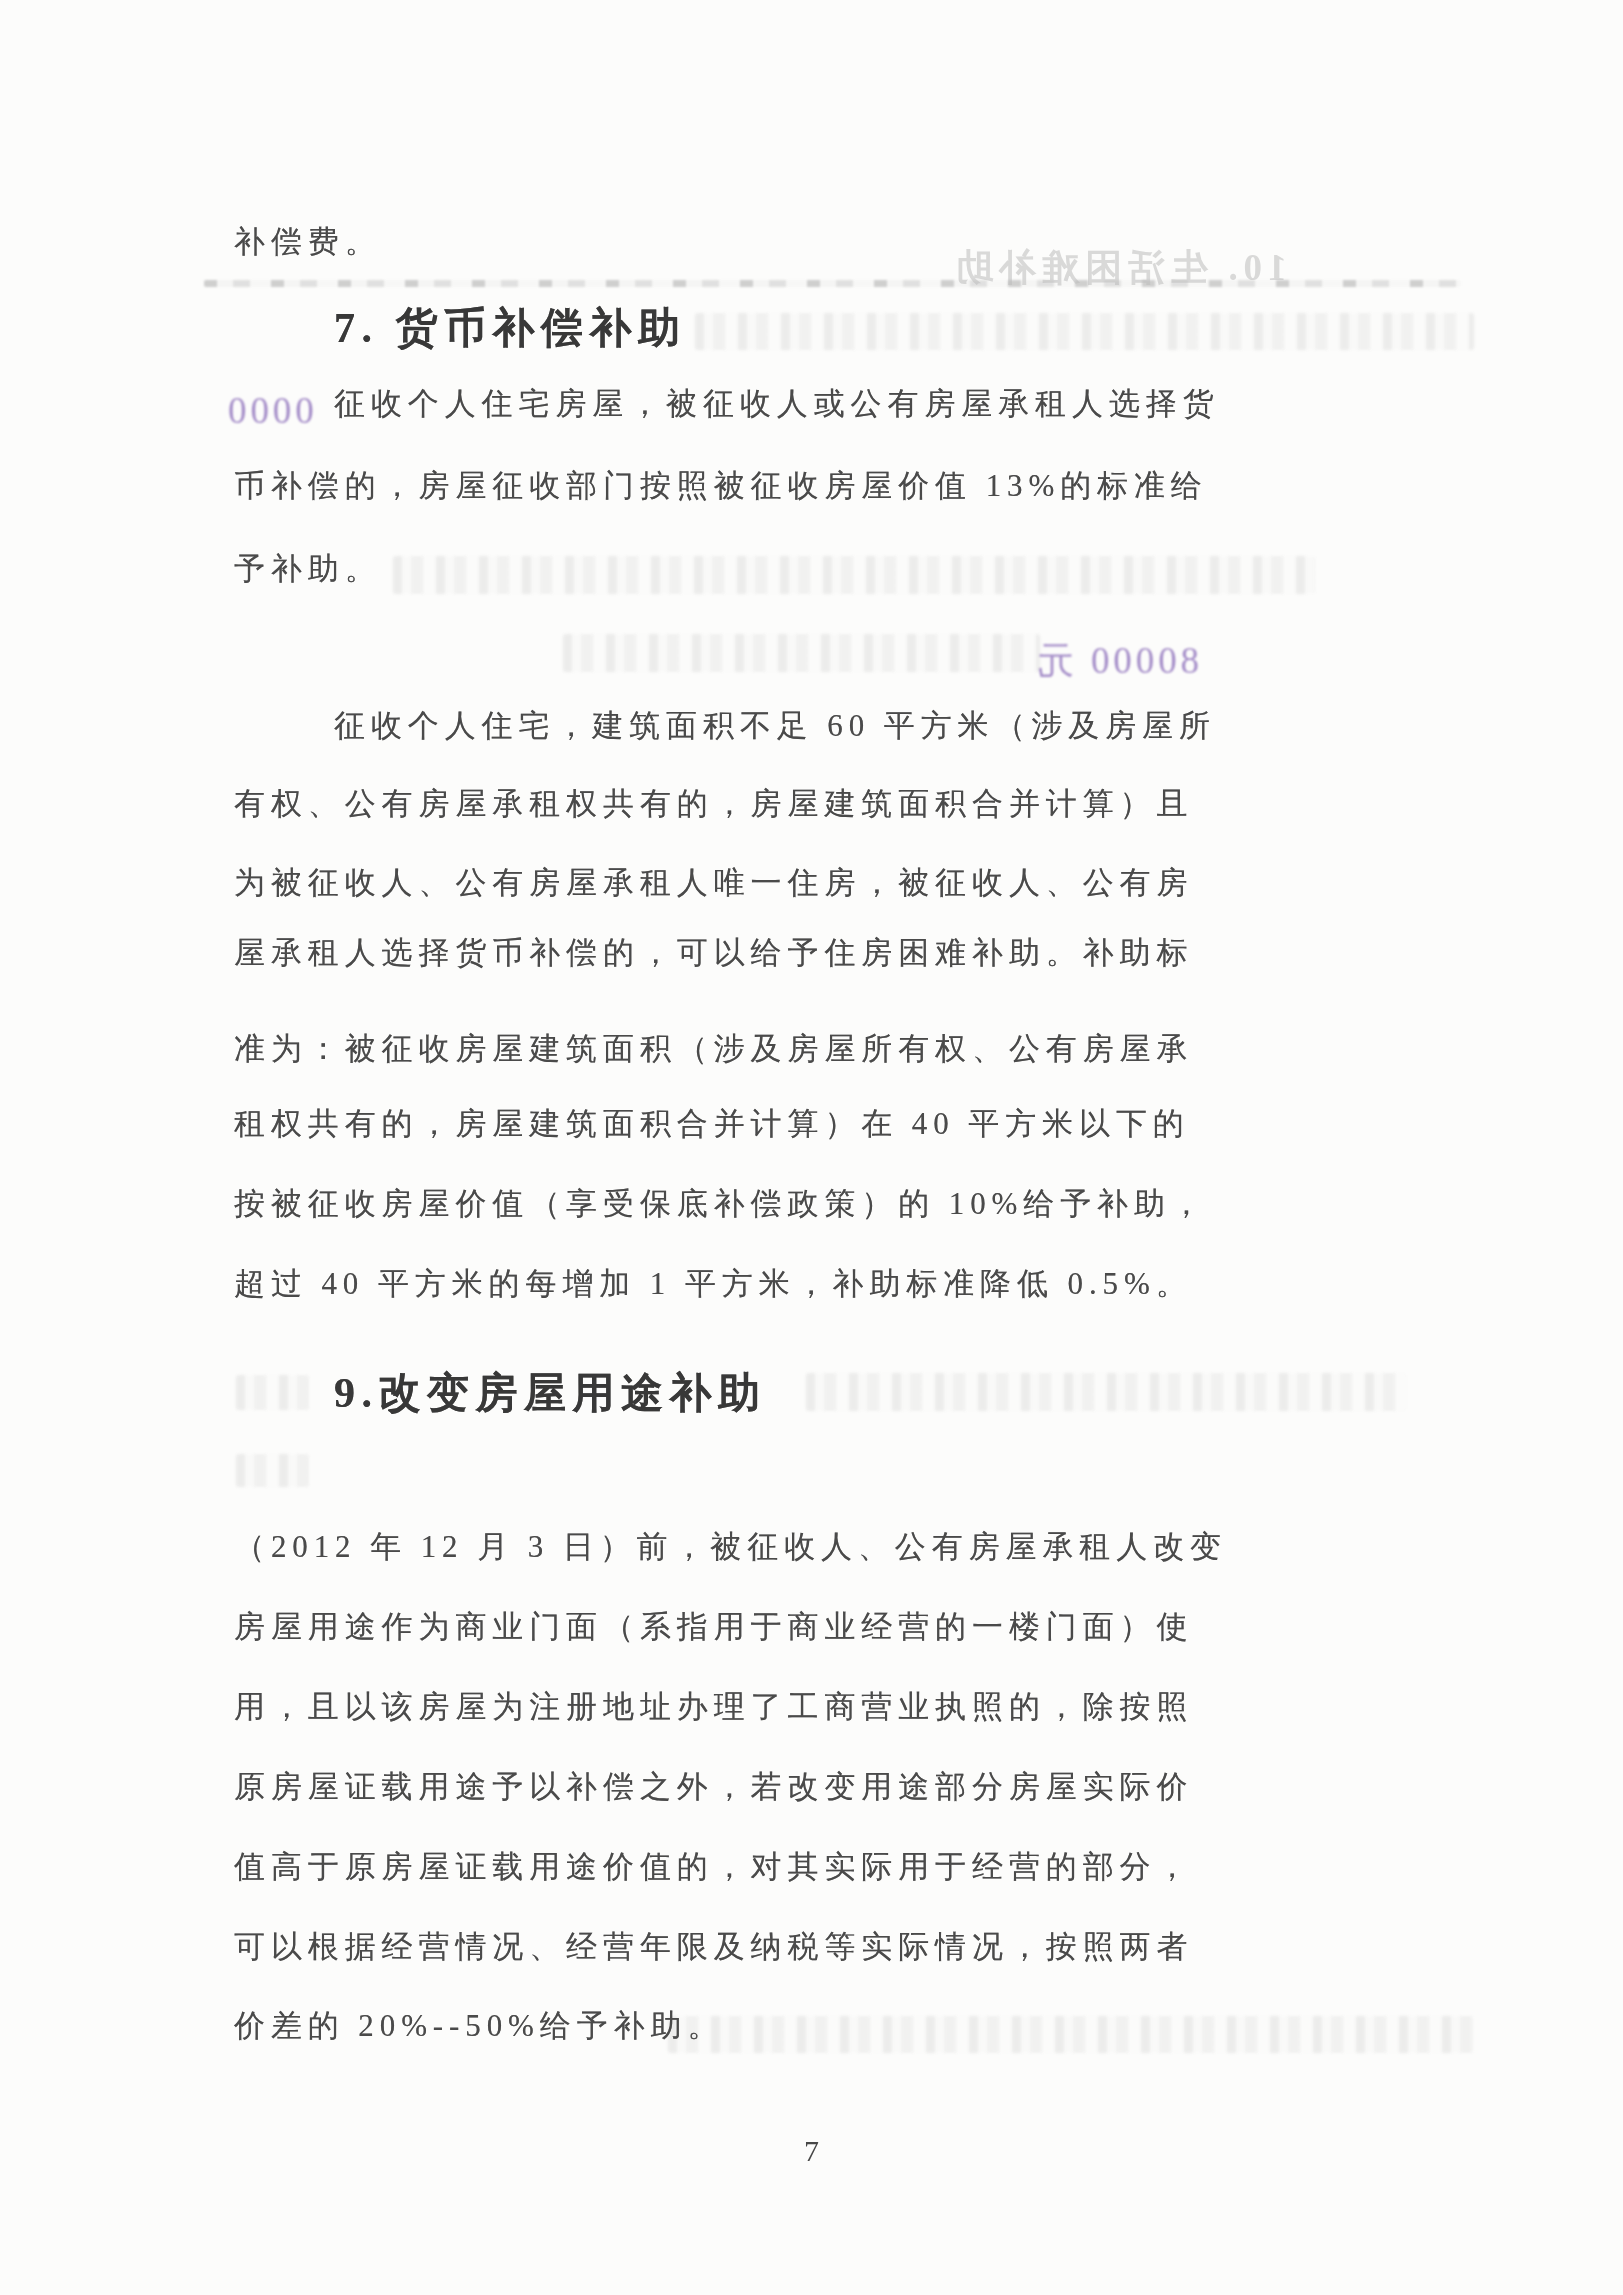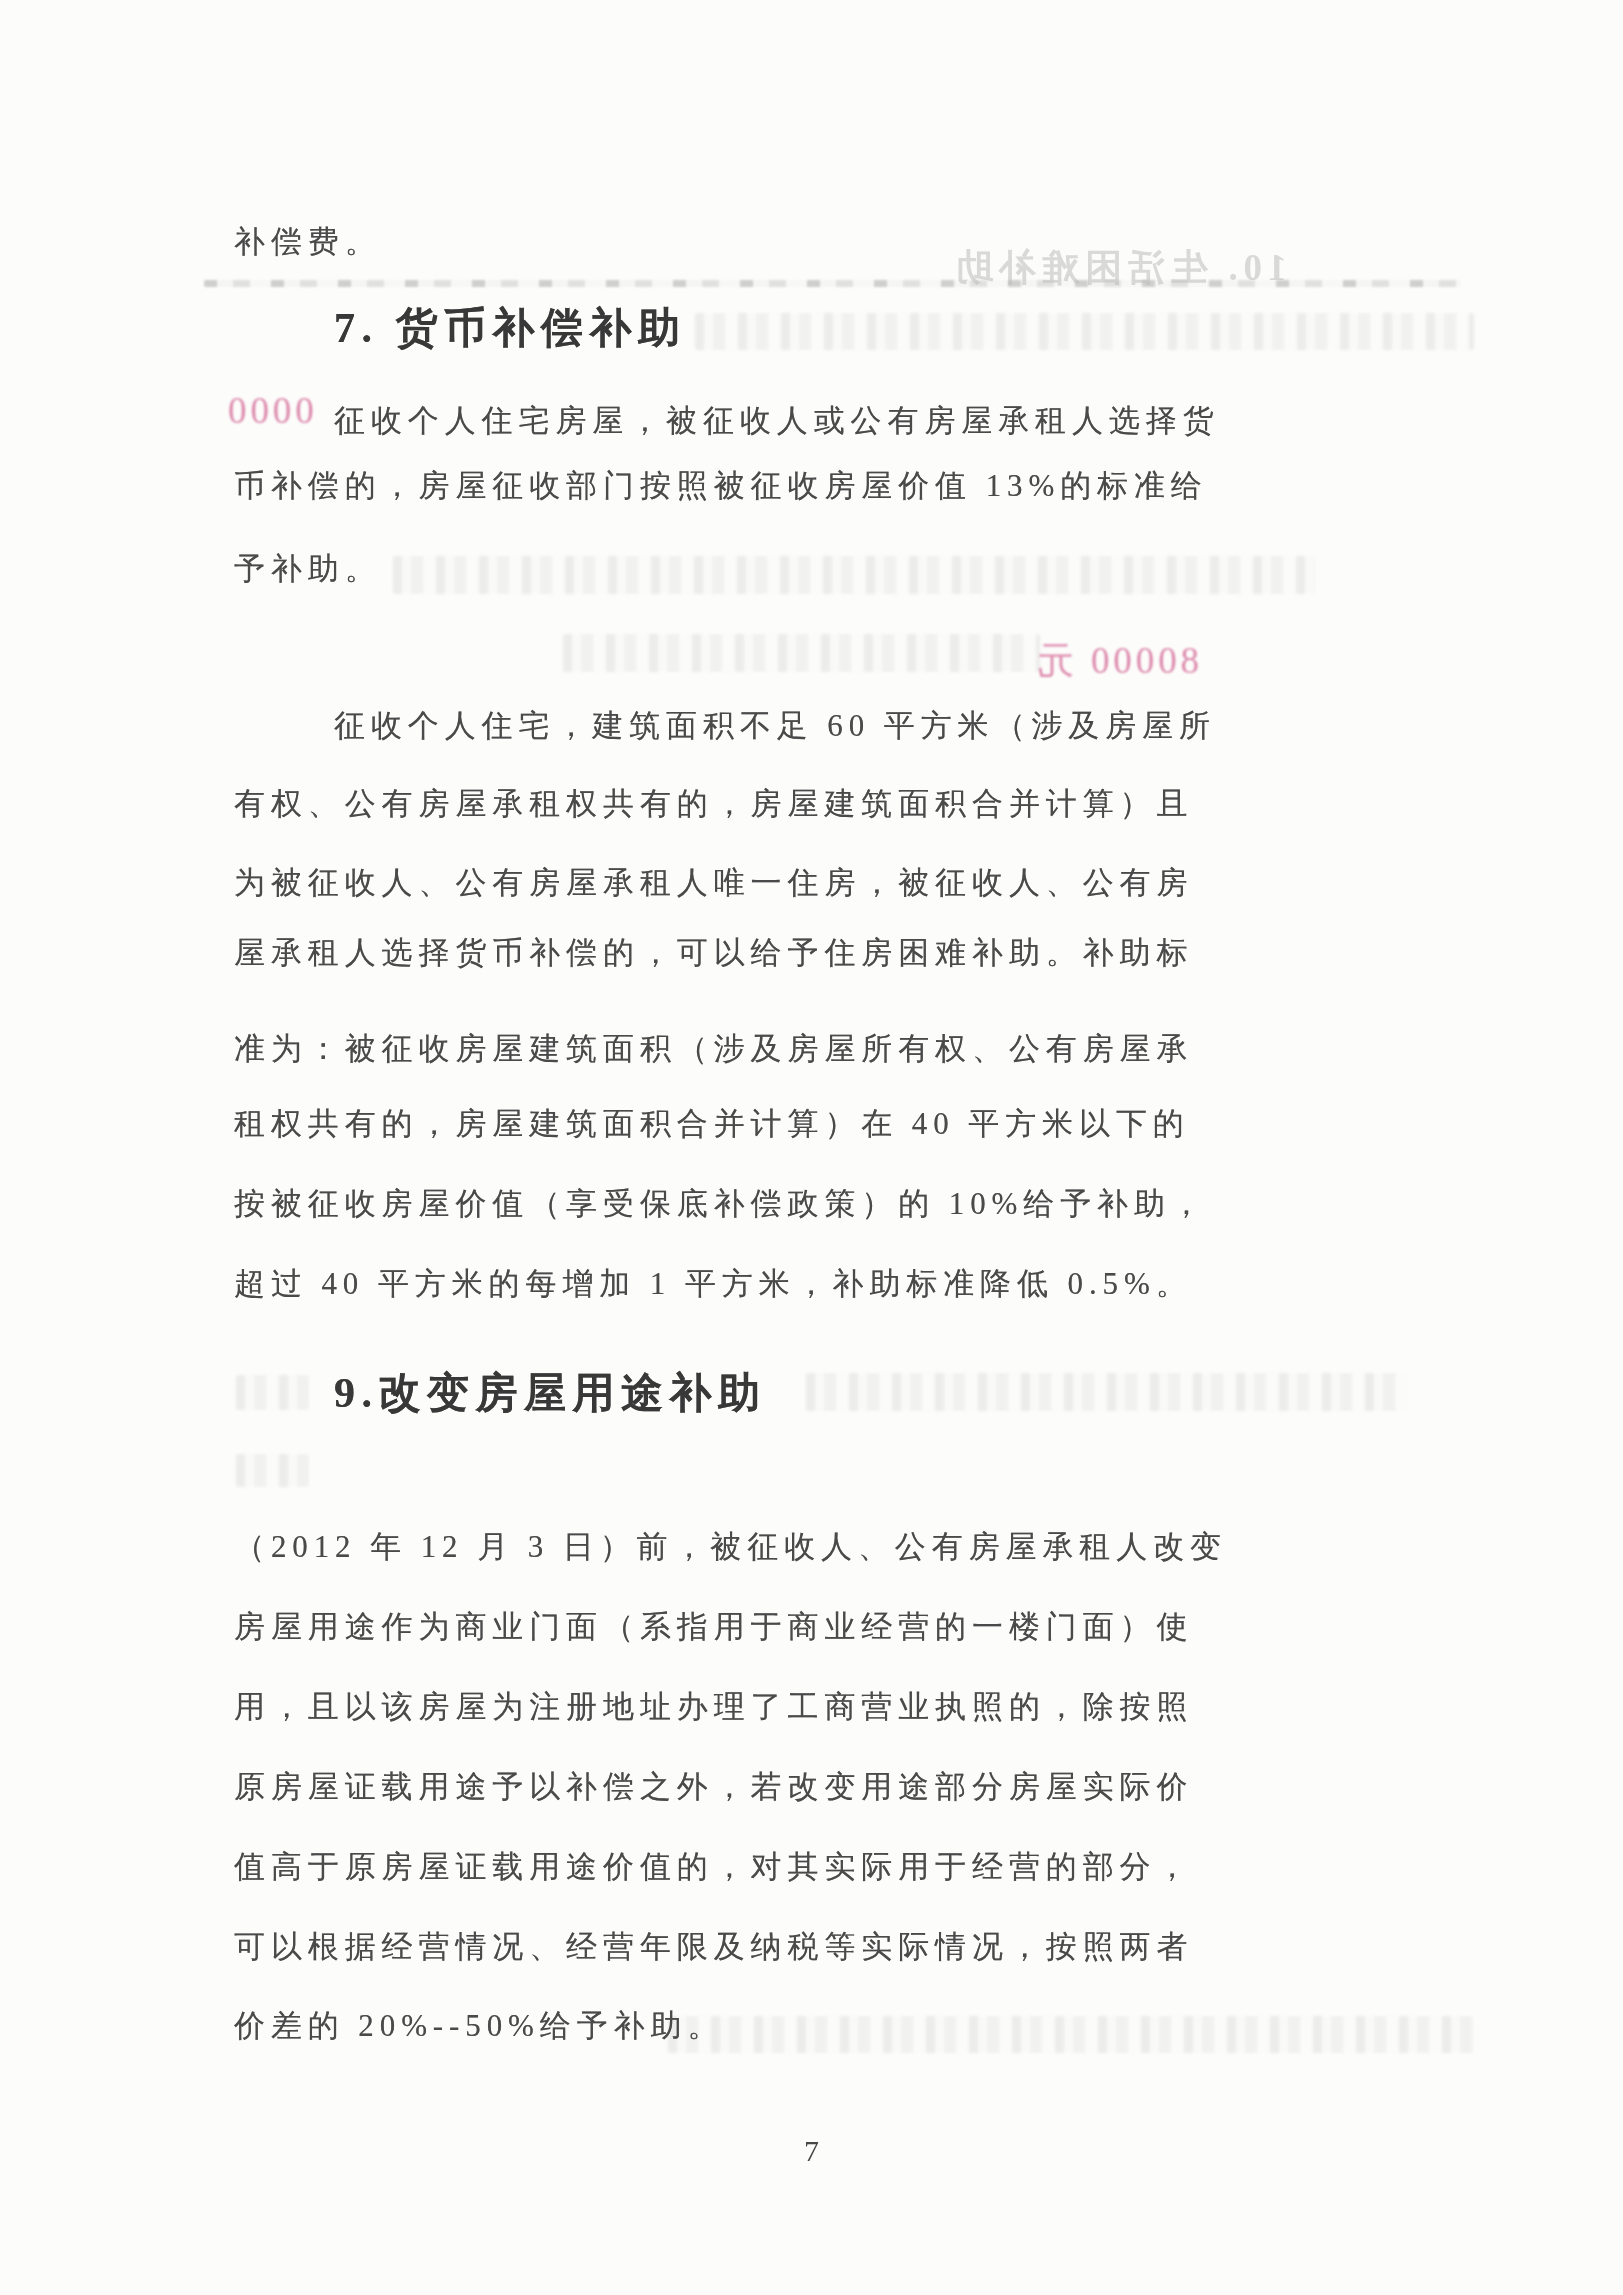--- a/index.html
+++ b/index.html
@@ -16,42 +16,42 @@
     white-space:nowrap;
     font-size:31px;
     line-height:1.08;
     letter-spacing:5.9px;
     color:#4a4a4a;
     text-shadow:0 0 0.4px rgba(70,70,70,.55);
   }
   .x-body{left:234px;}
   .x-ind{left:334px;}
   .h{font-weight:bold;color:#383838;font-size:42px;letter-spacing:6.5px;text-shadow:0 0 0.5px rgba(40,40,40,.7);}
-  .r1{top:225px;}  .r2{top:306px;}  .r3{top:387px;margin-top:17px;}  .r4{top:469px;}
+  .r1{top:225px;}  .r2{top:306px;}  .r3{top:387px;}  .r4{top:469px;}
   .r5{top:552px;}  .r6{top:631px;}  .r7{top:709px;} .r8{top:787px;}
   .r9{top:866px;} .r10{top:936px;}.r11{top:1032px;}.r12{top:1107px;}
   .r13{top:1187px;}.r14{top:1267px;}.r15{top:1371px;}.r16{top:1450px;}
   .r17{top:1530px;}.r18{top:1610px;}.r19{top:1690px;}.r20{top:1770px;}
   .r21{top:1850px;}.r22{top:1930px;}.r23{top:2009px;}
   .pageno{
     position:absolute;left:0;right:0;top:2134px;
     text-align:center;font-size:30px;color:#474747;letter-spacing:0;
   }
   
   .bleed-text{
     position:absolute;white-space:nowrap;
     transform:scaleX(-1);
     color:#bdbdbd;opacity:.55;
     filter:blur(0.7px);
     font-size:37px;letter-spacing:5.9px;font-weight:bold;
   }
   .bleed-digits{
     position:absolute;white-space:nowrap;
     transform:scaleX(-1);
-    color:#be185d;opacity:.5;
+    color:#4c1d95;opacity:.5;
     filter:blur(0.8px);
     font-size:37px;letter-spacing:3.9px;
   }
   .streak{
     position:absolute;
     filter:blur(1.7px);
     opacity:.75;
     background:repeating-linear-gradient(90deg,
       rgba(145,145,145,.20) 0 9.2px,
       rgba(145,145,145,.03) 9.2px 18.3px,

